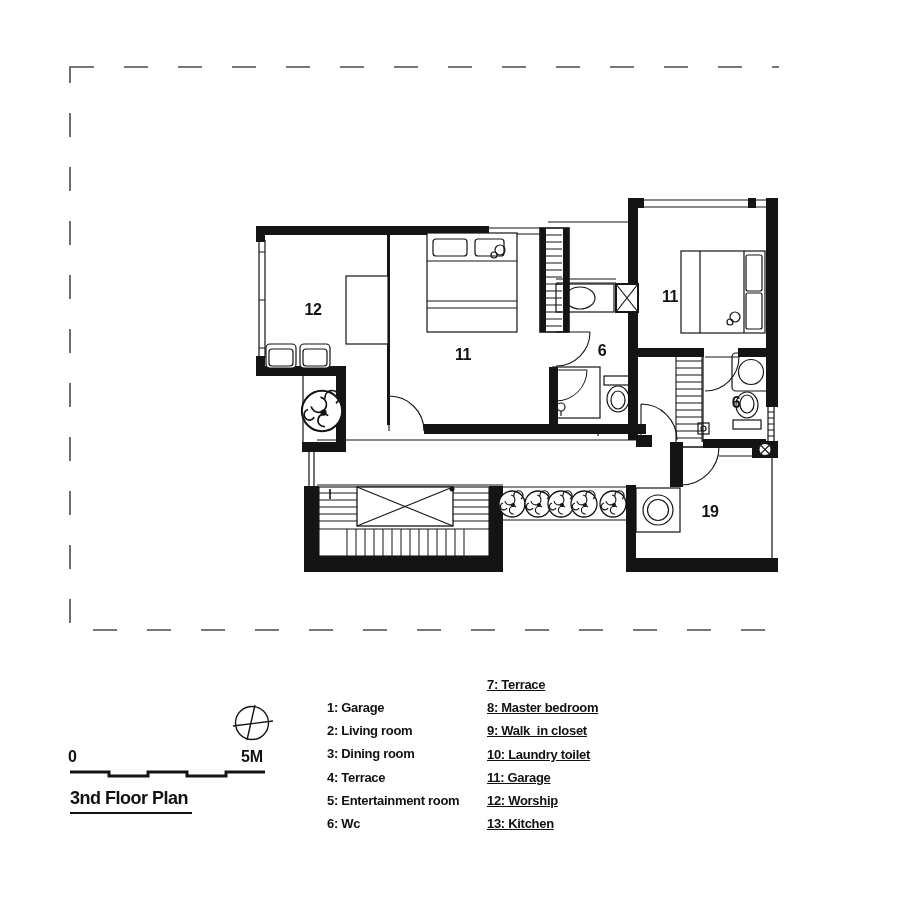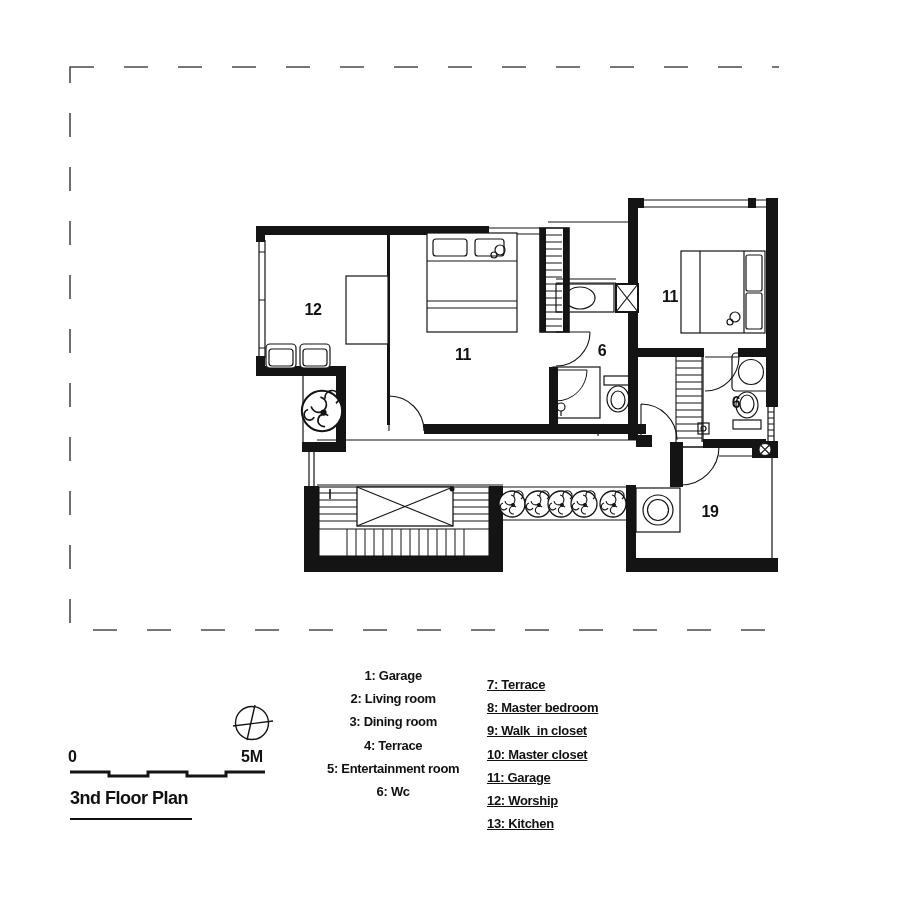--- a/index.html
+++ b/index.html
@@ -7,21 +7,21 @@
           font-family:"Liberation Sans",sans-serif;color:#141414;}
   .plan-svg{position:absolute;left:0;top:0;}
   .plan-label{position:absolute;transform:translate(-50%,-50%);font-weight:bold;
               font-size:16px;letter-spacing:-0.5px;color:#111;}
   .legend-col{position:absolute;list-style:none;margin:0;padding:0;
               font-size:13px;font-weight:bold;letter-spacing:-0.3px;color:#111;}
   .legend-col li{height:23.2px;white-space:nowrap;}
   .scale-num{position:absolute;font-size:16px;font-weight:bold;color:#111;}
   .scale-num.right{width:30px;text-align:center;}
   .floor-title{position:absolute;left:70px;top:788px;font-size:18px;font-weight:bold;
-               letter-spacing:-0.5px;border-bottom:2px solid #111;padding:0 4px 9px 0;color:#111;}
+               letter-spacing:-0.5px;border-bottom:2px solid #111;padding:0 4px 3px 0;color:#111;}
 </style>
 </head>
 <body>
 
 <div class="canvas">
 
   <svg class="plan-svg" width="920" height="905" viewBox="0 0 920 905">
 
     <defs>
       <g id="plant-sym">
@@ -197,31 +197,31 @@
   <span class="plan-label" style="left:463px;top:355px;">11</span>
   <span class="plan-label" style="left:602px;top:351px;">6</span>
   <span class="plan-label" style="left:670px;top:297px;">11</span>
   <span class="plan-label" style="left:736px;top:403px;">6</span>
   <span class="plan-label" style="left:710px;top:512px;">19</span>
 
   <span class="scale-num" style="left:68px;top:748px;">0</span>
   <span class="scale-num right" style="left:237px;top:748px;">5M</span>
   <span class="floor-title">3nd Floor Plan</span>
 
-  <ul class="legend-col" style="left:327px;top:668px;text-align:center;">
+  <ul class="legend-col" style="left:327px;top:700px;">
     <li>1: Garage</li>
     <li>2: Living room</li>
     <li>3: Dining room</li>
     <li>4: Terrace</li>
     <li>5: Entertainment room</li>
     <li>6: Wc</li>
   </ul>
   <ul class="legend-col" style="left:487px;top:677px;text-decoration:underline;">
     <li>7: Terrace</li>
     <li>8: Master bedroom</li>
     <li>9: Walk_in closet</li>
-    <li>10: Master closet</li>
+    <li>10: Laundry toilet</li>
     <li>11: Garage</li>
     <li>12: Worship</li>
     <li>13: Kitchen</li>
   </ul>
 
 </div>
 
 </body></html>

